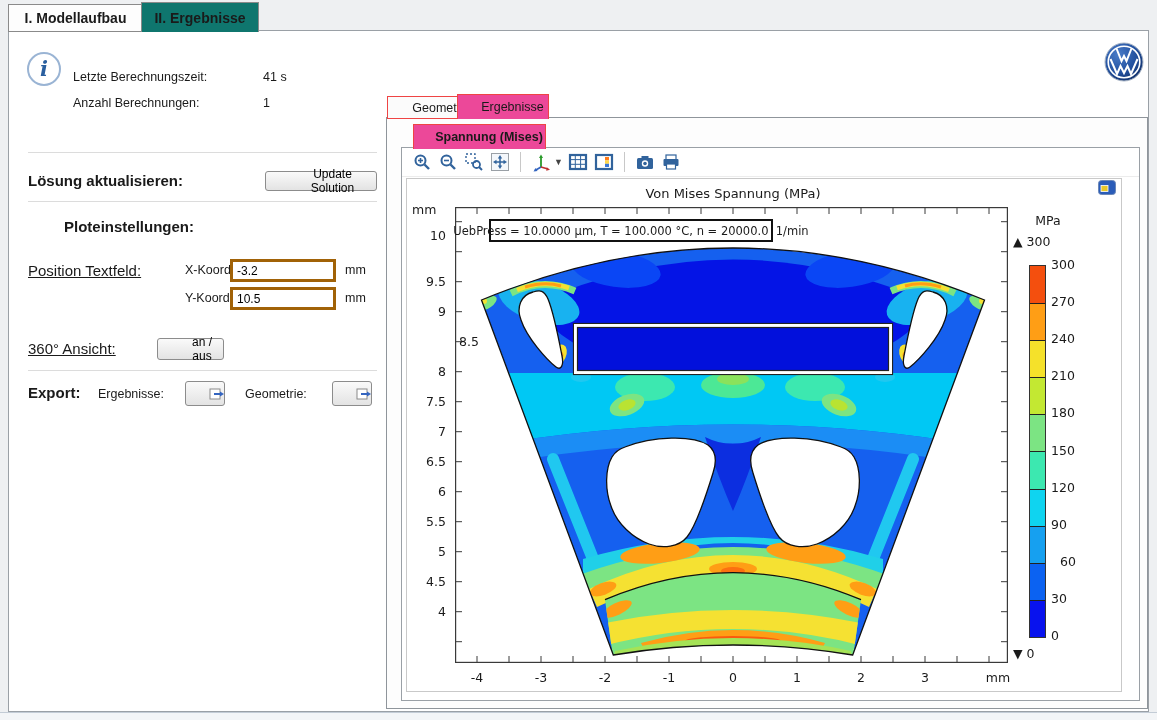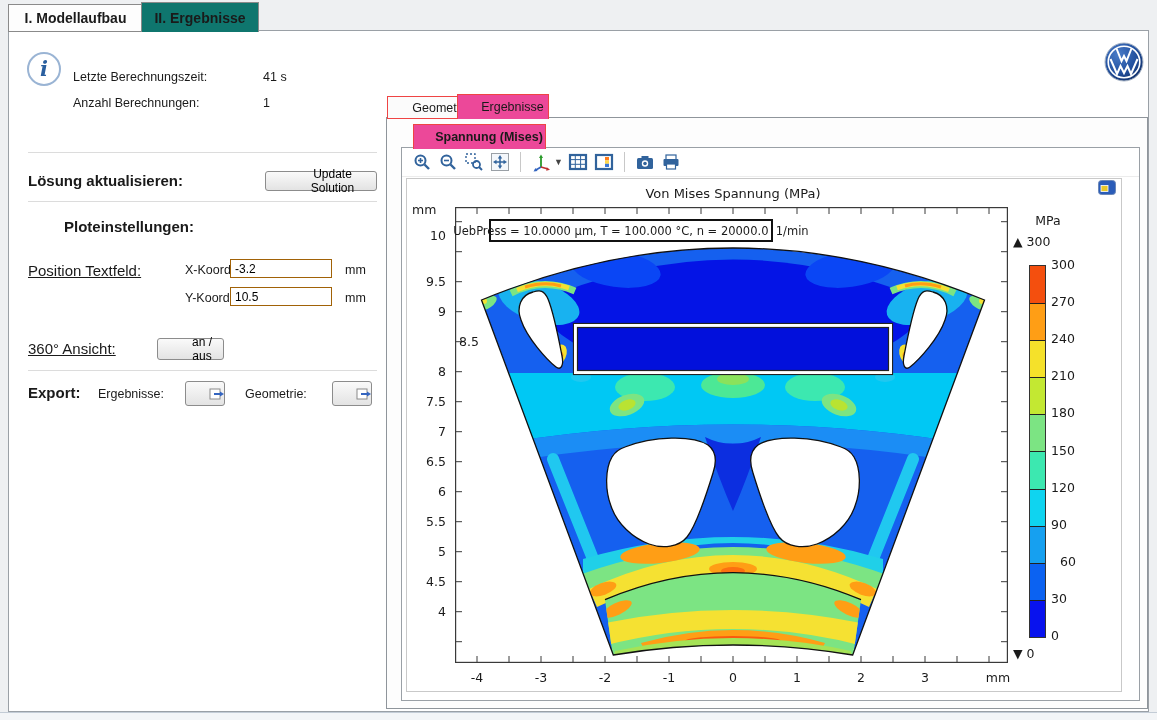--- a/index.html
+++ b/index.html
@@ -21,21 +21,21 @@
                border-radius:50%;display:flex;align-items:center;justify-content:center;z-index:2;}
   .info-i{font-family:"DejaVu Serif",serif;font-style:italic;font-weight:bold;
           font-size:21px;color:#2a5f9f;line-height:1;margin-top:-2px;}
   .lbl{font-size:12.5px;z-index:2;}
   .hdr{font-size:15px;font-weight:bold;z-index:2;}
   .uhdr{font-size:15px;text-decoration:underline;z-index:2;}
   .divider{height:1px;background:#dcdcdc;width:349px;left:28px;z-index:2;}
   .btn{background:linear-gradient(#fafafa,#e3e3e3);border:1px solid #8c8c8c;
        border-radius:3px;font-size:12px;display:flex;align-items:center;
        justify-content:center;cursor:pointer;z-index:2;font-family:"Liberation Sans",sans-serif;padding-left:29px;}
-  .tfield{border:1px solid #a16207;font-size:12px;padding:0 4px;z-index:2;
+  .tfield{border:3px solid #a16207;font-size:12px;padding:0 4px;z-index:2;
           font-family:"Liberation Sans",sans-serif;}
   
   .v-tab{z-index:3;background:#fbfbfb;border:1px solid #ef4444;font-size:12.5px;
          display:flex;align-items:center;justify-content:center;cursor:pointer;padding-left:19px;}
   .v-tab.active{background:#ec4899;border-bottom:none;}
   .panel{border:1px solid #8f959b;background:#fdfdfd;z-index:1;}
   .ipanel{border:1px solid #9aa0a6;background:#fff;z-index:1;}
   .toolbar{left:402px;top:148px;width:737px;height:29px;background:#fff;
            border-bottom:1px solid #ececec;z-index:2;display:flex;align-items:center;
            padding-left:9px;box-sizing:border-box;gap:4px;}

